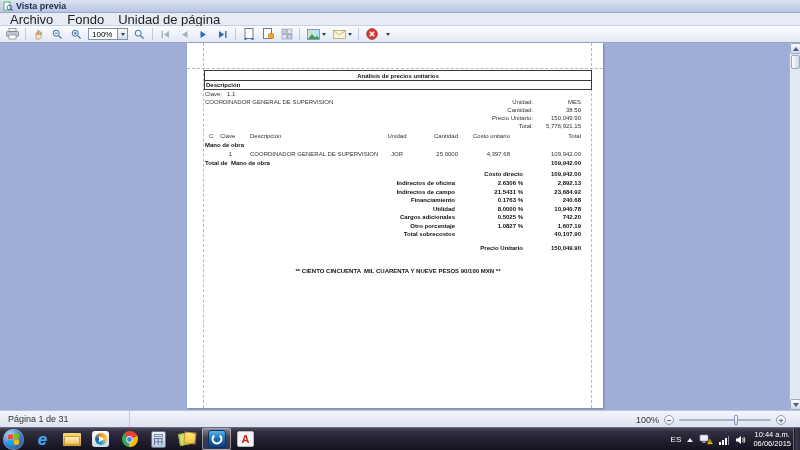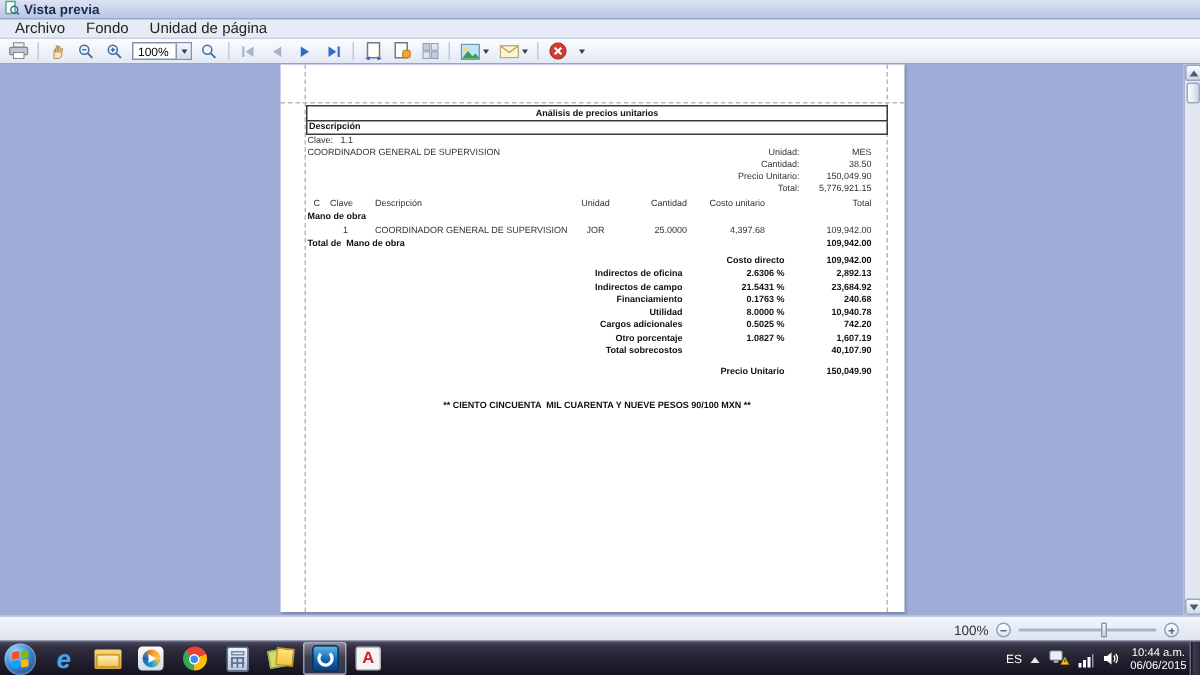--- a/index.html
+++ b/index.html
@@ -10,21 +10,21 @@
 
   
   .titlebar { left:0; top:0; width:800px; height:13px;
     background:linear-gradient(#dce3f2,#b9c5e2); border-bottom:1px solid #98a6c8;
     display:flex; align-items:center; padding-left:3px; }
   .titlebar .ttl { font-size:9px; font-weight:bold; color:#1c2b52; margin-left:3px;text-align:right; }
 
   
   .menubar { left:0; top:13px; width:800px; height:13px; background:#e7ebf5;
     border-bottom:1px solid #c9d1e2; display:flex; align-items:center; gap:14px; padding-left:10px; }
-  .menubar span { font-size:10px; color:#222; cursor:default;text-align:center; }
+  .menubar span { font-size:13px; color:#222; cursor:default;text-align:center; }
 
   
   .toolbar { left:0; top:26px; width:800px; height:17px;
     background:linear-gradient(#fbfcfe,#e2e8f4); border-bottom:1px solid #9aa6c2;
     display:flex; align-items:center; padding-left:3px; }
   .tbtn { width:17px; height:14px; display:flex; align-items:center; justify-content:center;
     border:1px solid transparent; border-radius:2px; margin:0 1px; }
   .tsep { width:1px; height:12px; background:#c2cadb; margin:0 3px; }
   .combo { width:40px; height:12px; background:#fff; border:1px solid #8493ad; display:flex;
     align-items:center; font-size:8px; padding-left:3px; position:relative; margin:0 2px; }
@@ -358,20 +358,21 @@
           <i class="tri-up"></i>
         </div>
       <div class="sthumb"></div>
       <div class="sbtn" style="bottom:0; top:auto;">
           <i class="tri-dn"></i>
         </div>
     </div>
   </div>
 
   <div class="abs statusbar">
+    <div class="scell" style="min-width:130px;">Página 1 de 31</div>
     <div class="zoomctl">
       <span>100%</span>
       <span class="zbtn">
           <i></i>
         </span>
       <span class="ztrack">
         <span class="zthumb"></span>
       </span>
       <span class="zbtn plus">
           <i></i>

